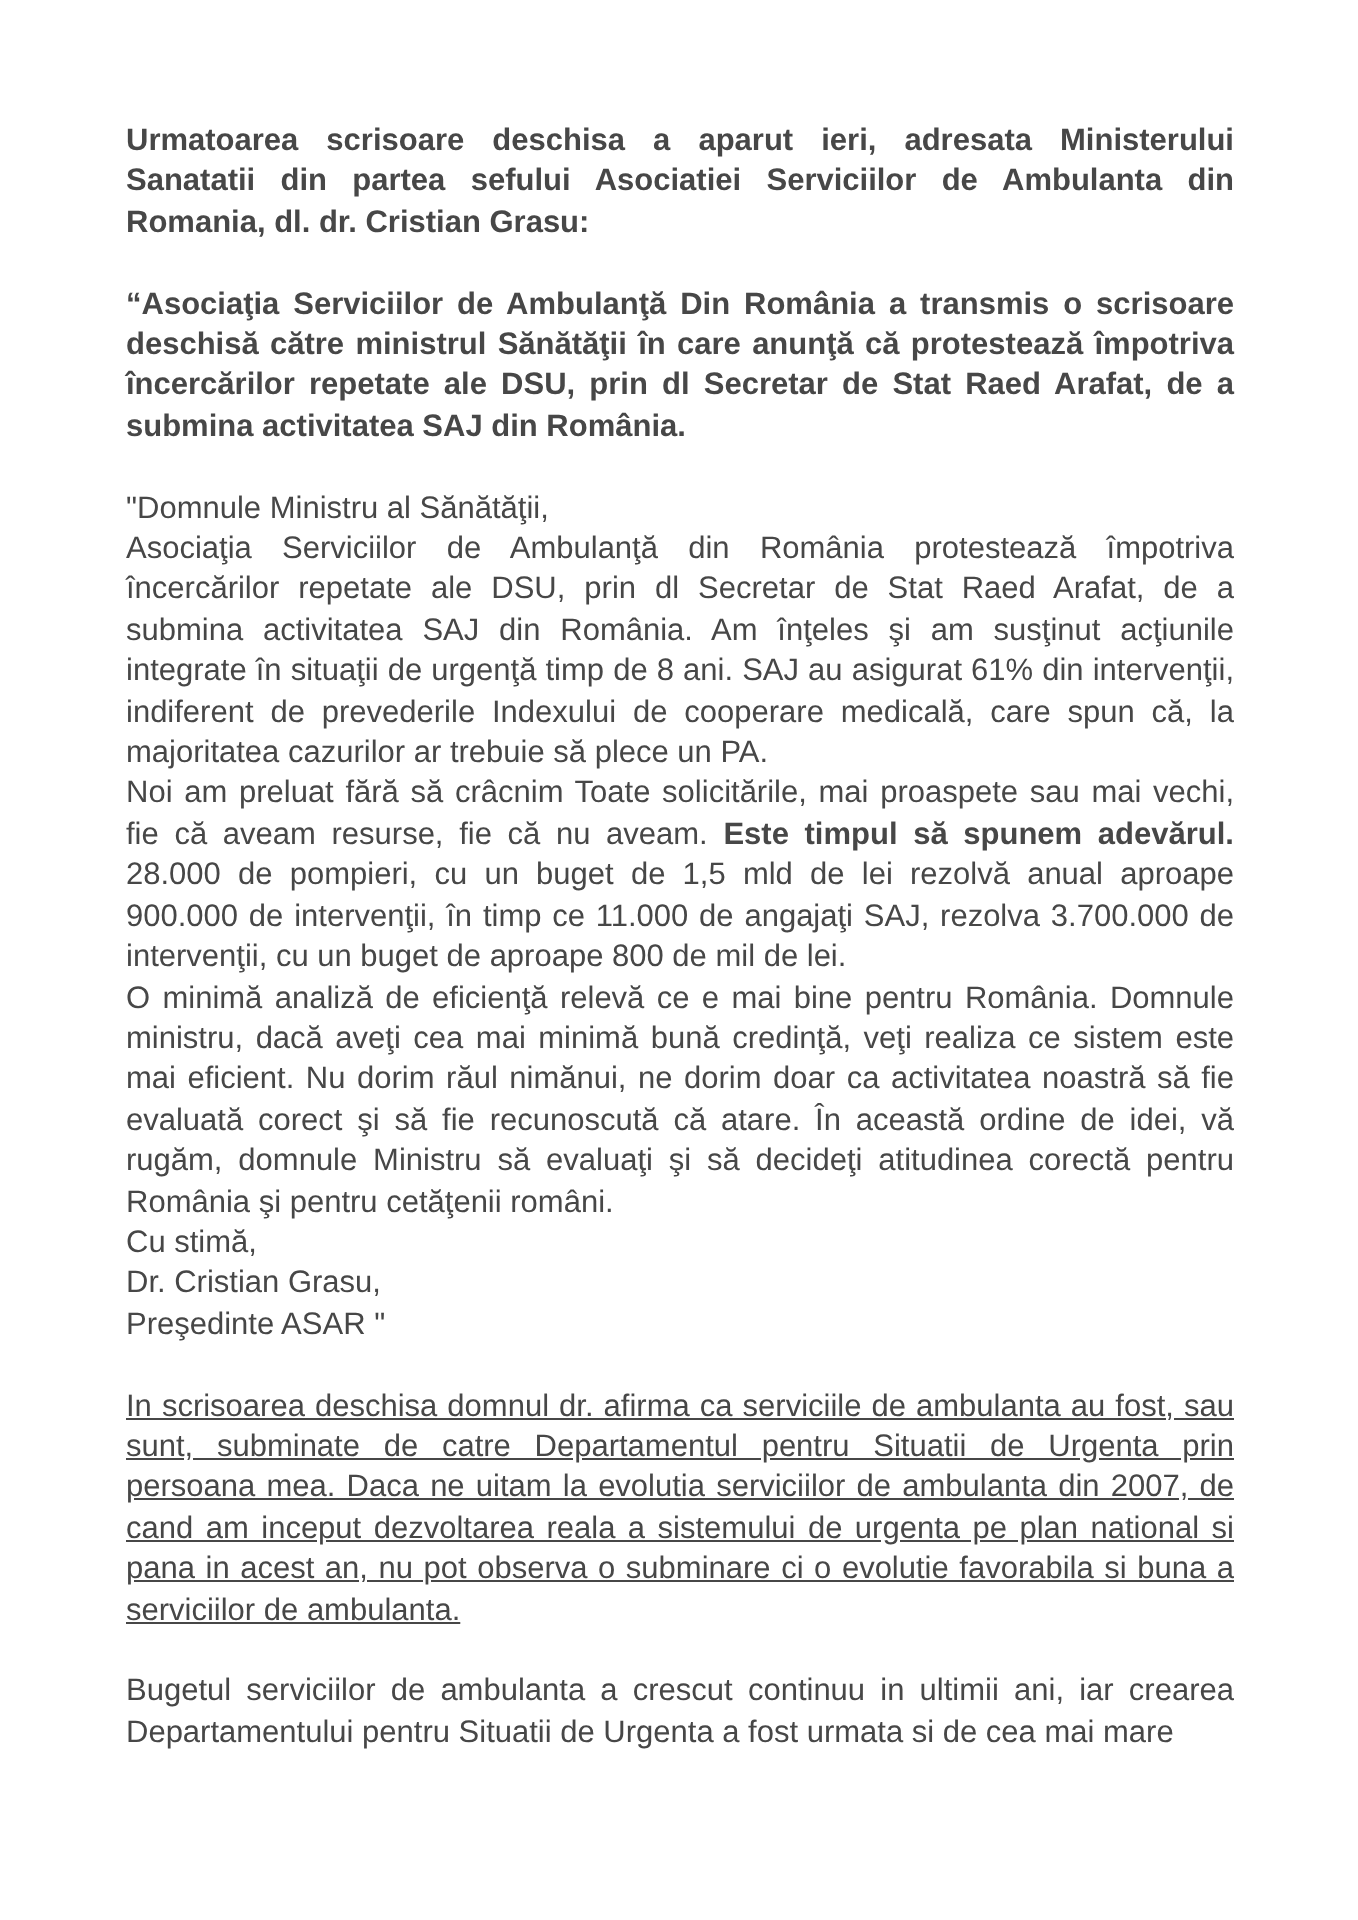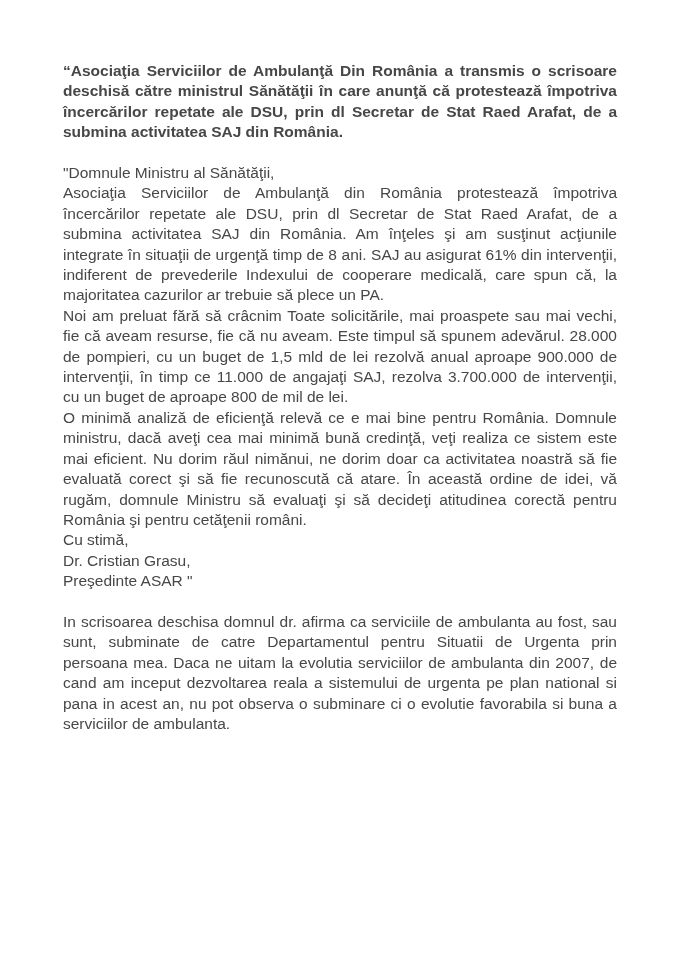--- a/index.html
+++ b/index.html
@@ -27,27 +27,30 @@
     text-align: justify;
   }
   .letter p {
     margin: 0 0 20.4px 0;
   }
   .letter p.bold {
     font-weight: 700;
   }
   .letter p.extra-gap {
     margin-top: 20.4px;
+    text-decoration: underline;
   }
   .letter span.run-bold {
-    font-weight: 400;
+    font-weight: 700;
   }
 </style>
 </head>
 <body style="background: rgb(255, 255, 255);">
 
 <main class="page">
   <article class="letter" style="color: rgb(71, 71, 71);">
+      <p class="bold"><span>Urmatoarea scrisoare deschisa a aparut ieri, adresata Ministerului Sanatatii din partea sefului Asociatiei Serviciilor de Ambulanta din Romania, dl. dr. Cristian Grasu:</span></p>
       <p class="bold"><span>“Asociaţia Serviciilor de Ambulanţă Din România a transmis o scrisoare deschisă către ministrul Sănătăţii în care anunţă că protestează împotriva încercărilor repetate ale DSU, prin dl Secretar de Stat Raed Arafat, de a submina activitatea SAJ din România.</span></p>
       <p class=""><span>"Domnule Ministru al Sănătăţii,</span><br><span>Asociaţia Serviciilor de Ambulanţă din România protestează împotriva încercărilor repetate ale DSU, prin dl Secretar de Stat Raed Arafat, de a submina activitatea SAJ din România. Am înţeles şi am susţinut acţiunile integrate în situaţii de urgenţă timp de 8 ani. SAJ au asigurat 61% din intervenţii, indiferent de prevederile Indexului de cooperare medicală, care spun că, la majoritatea cazurilor ar trebuie să plece un PA.</span><br><span>Noi am preluat fără să crâcnim Toate solicitările, mai proaspete sau mai vechi, fie că aveam resurse, fie că nu aveam. </span><span class="run-bold">Este timpul să spunem adevărul.</span><span> 28.000 de pompieri, cu un buget de 1,5 mld de lei rezolvă anual aproape 900.000 de intervenţii, în timp ce 11.000 de angajaţi SAJ, rezolva 3.700.000 de intervenţii, cu un buget de aproape 800 de mil de lei.</span><br><span>O minimă analiză de eficienţă relevă ce e mai bine pentru România. Domnule ministru, dacă aveţi cea mai minimă bună credinţă, veţi realiza ce sistem este mai eficient. Nu dorim răul nimănui, ne dorim doar ca activitatea noastră să fie evaluată corect şi să fie recunoscută că atare. În această ordine de idei, vă rugăm, domnule Ministru să evaluaţi şi să decideţi atitudinea corectă pentru România şi pentru cetăţenii români.</span><br><span>Cu stimă,</span><br><span>Dr. Cristian Grasu,</span><br><span>Preşedinte ASAR "</span></p>
       <p class=" extra-gap"><span>In scrisoarea deschisa domnul dr. afirma ca serviciile de ambulanta au fost, sau sunt, subminate de catre Departamentul pentru Situatii de Urgenta prin persoana mea. Daca ne uitam la evolutia serviciilor de ambulanta din 2007, de cand am inceput dezvoltarea reala a sistemului de urgenta pe plan national si pana in acest an, nu pot observa o subminare ci o evolutie favorabila si buna a serviciilor de ambulanta.</span></p>
+      <p class=""><span>Bugetul serviciilor de ambulanta a crescut continuu in ultimii ani, iar crearea Departamentului pentru Situatii de Urgenta a fost urmata si de cea mai mare</span></p>
     </article>
 </main>
 
 </body></html>

